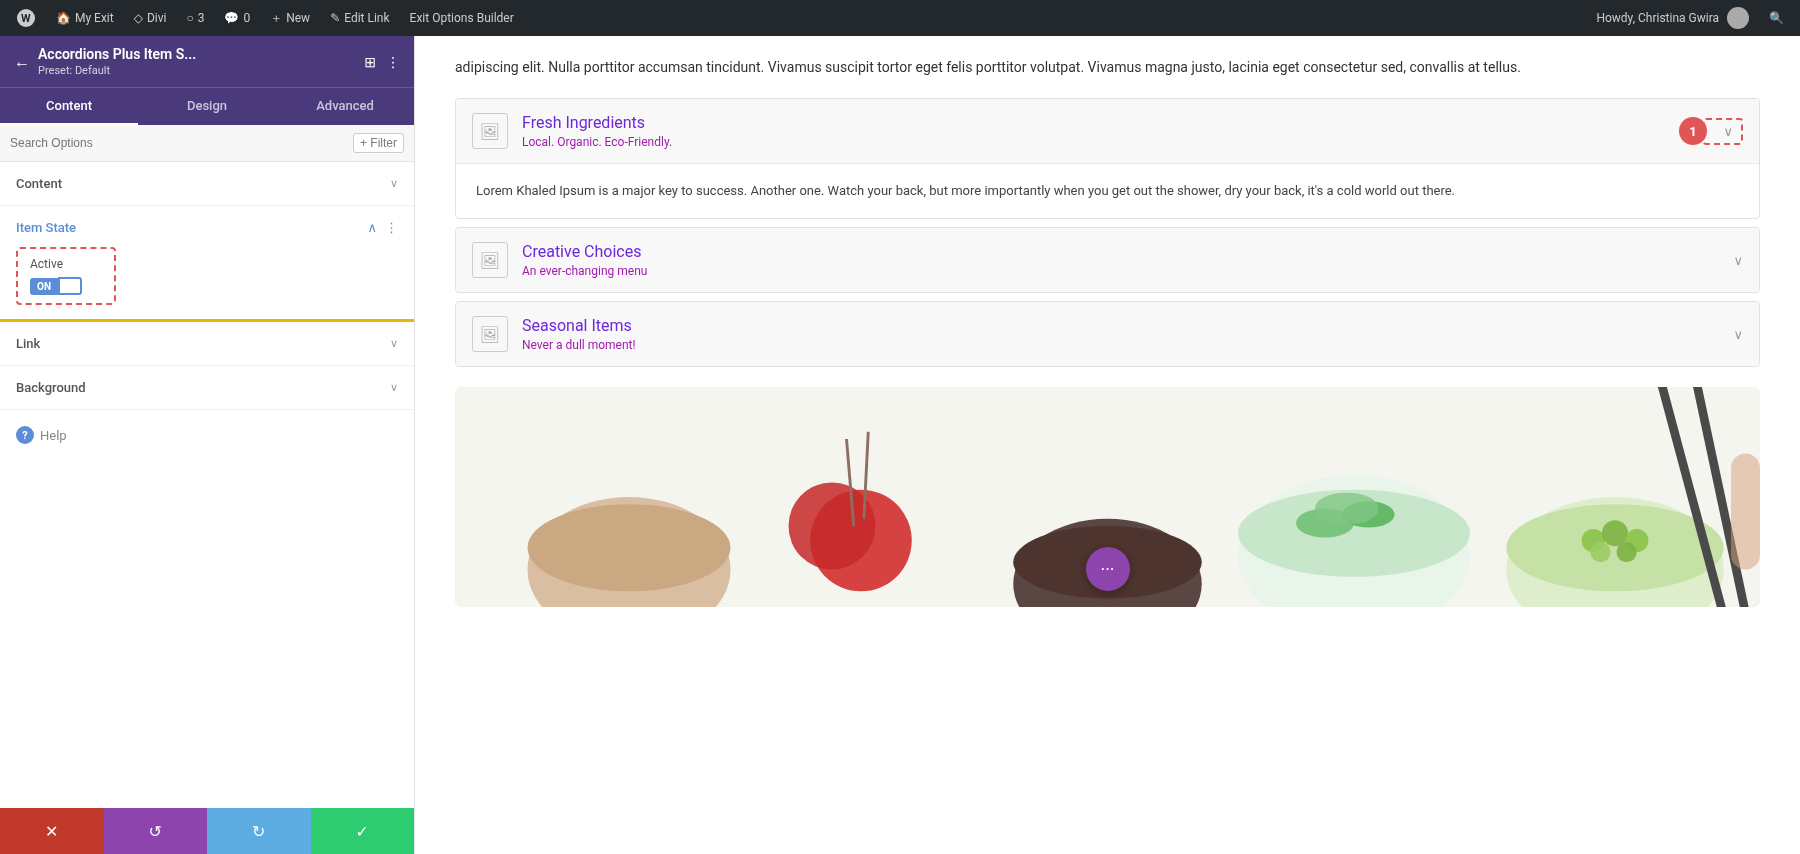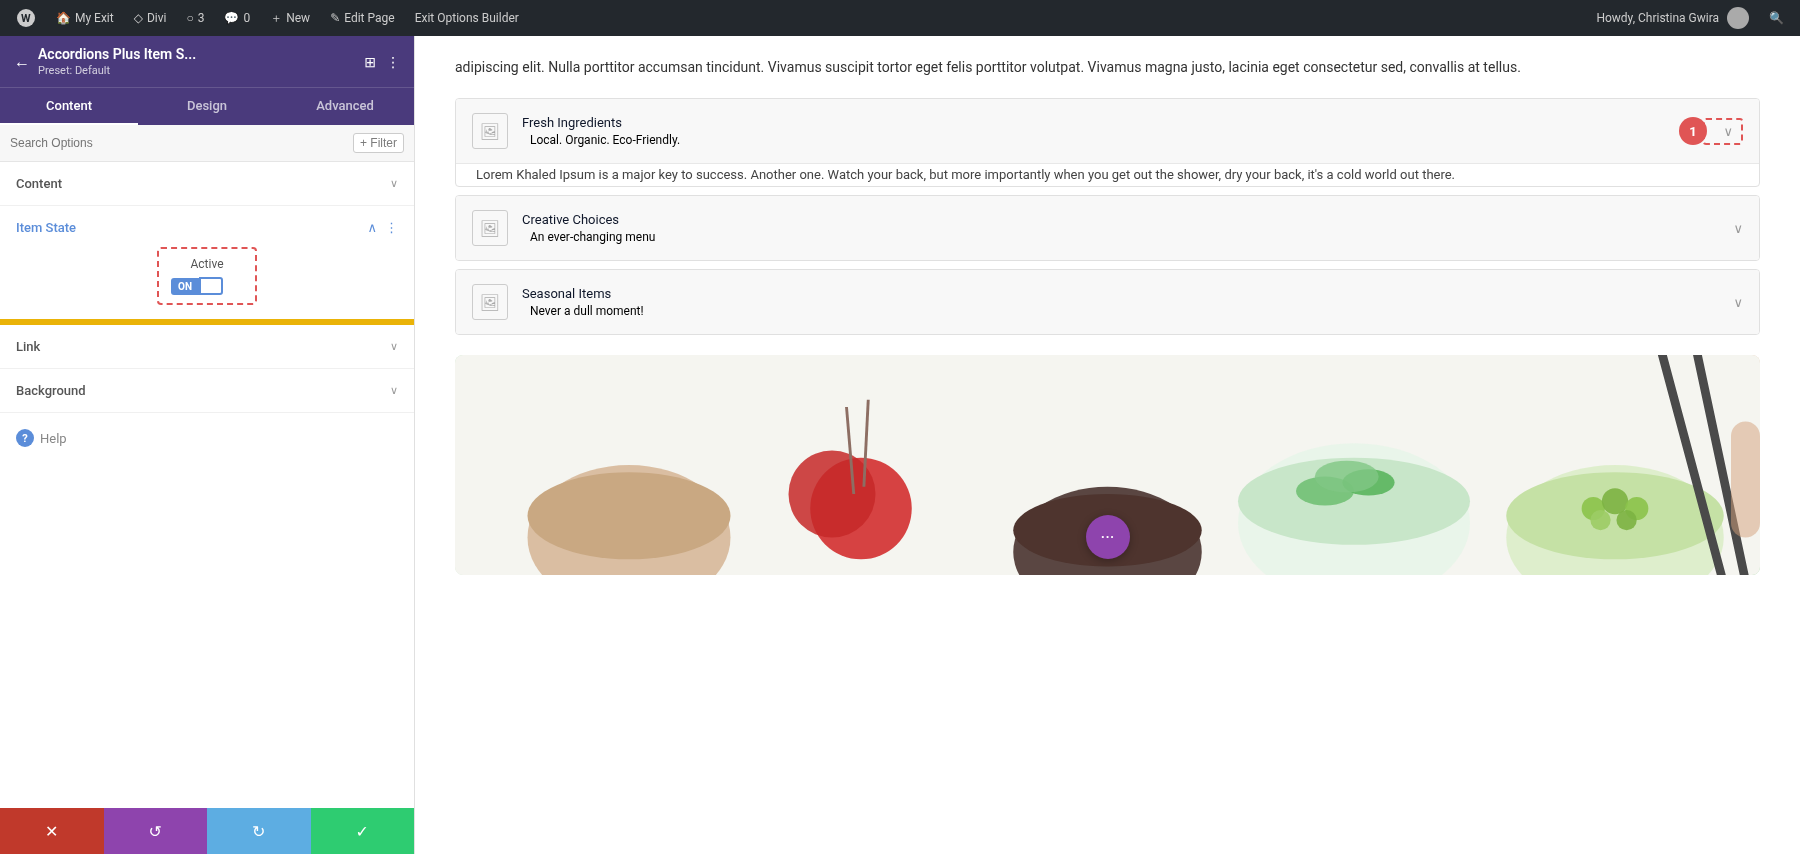--- a/index.html
+++ b/index.html
@@ -137,22 +137,21 @@
     .section-title {
       font-size: 13px;
       font-weight: 500;
       color: #555;
     }
     .section-arrow { color: #999; font-size: 11px; }
 
     
     .item-state-section {
       padding: 14px 16px;
-      border-bottom: 6px solid #eab308;
-      text-align: center;
+      border-bottom: 3px solid #eab308;
     }
     .item-state-header {
       display: flex;
       align-items: center;
       justify-content: space-between;
       margin-bottom: 12px;
     }
     .item-state-title {
       font-size: 13px;
       font-weight: 500;
@@ -274,36 +273,36 @@
       border-radius: 3px;
       display: flex;
       align-items: center;
       justify-content: center;
       color: #aaa;
       font-size: 16px;
       margin-right: 14px;
       flex-shrink: 0;
     }
     .accordion-text { flex: 1; }
-    .accordion-title { font-size: 13px; color: #0f172a; font-weight: 400; margin-bottom: 3px; }
-    .accordion-subtitle { font-size: 12px; color: #000000; margin-left: 8px; }
+    .accordion-title { font-size: 16px; color: #6d28d9; font-weight: 400; margin-bottom: 3px; }
+    .accordion-subtitle { font-size: 12px; color: #a21caf; }
     .accordion-chevron { color: #999; font-size: 13px; margin-left: 10px; }
     .accordion-edit-box {
       border: 2px dashed #e05555;
       border-radius: 3px;
       padding: 4px 8px;
       margin-left: 10px;
       display: flex;
       align-items: center;
       justify-content: center;
     }
 
     
     .accordion-body {
-      padding: 0 20px;
+      padding: 16px 20px;
       font-size: 13px;
       color: #444;
       line-height: 1.7;
       border-top: 1px solid #e8e8e8;
     }
 
     
     .item-badge {
       position: absolute;
       right: -2px;
@@ -381,21 +380,21 @@
   <div class="admin-bar-item">
     <span>💬</span>
     <span>0</span>
   </div>
   <div class="admin-bar-item">
     <span>＋</span>
     <span>New</span>
   </div>
   <div class="admin-bar-item">
     <span>✎</span>
-    <span>Edit Page</span>
+    <span>Edit Link</span>
   </div>
   <div class="admin-bar-item">
     <span>Exit Options Builder</span>
   </div>
   <div class="admin-bar-right">
     <div class="admin-bar-item">
       <span>Howdy, Christina Gwira</span>
       <span style="width:22px;height:22px;background:#aaa;border-radius:50%;display:inline-block;vertical-align:middle;margin-left:4px;"></span>
     </div>
     <div class="admin-bar-item">

